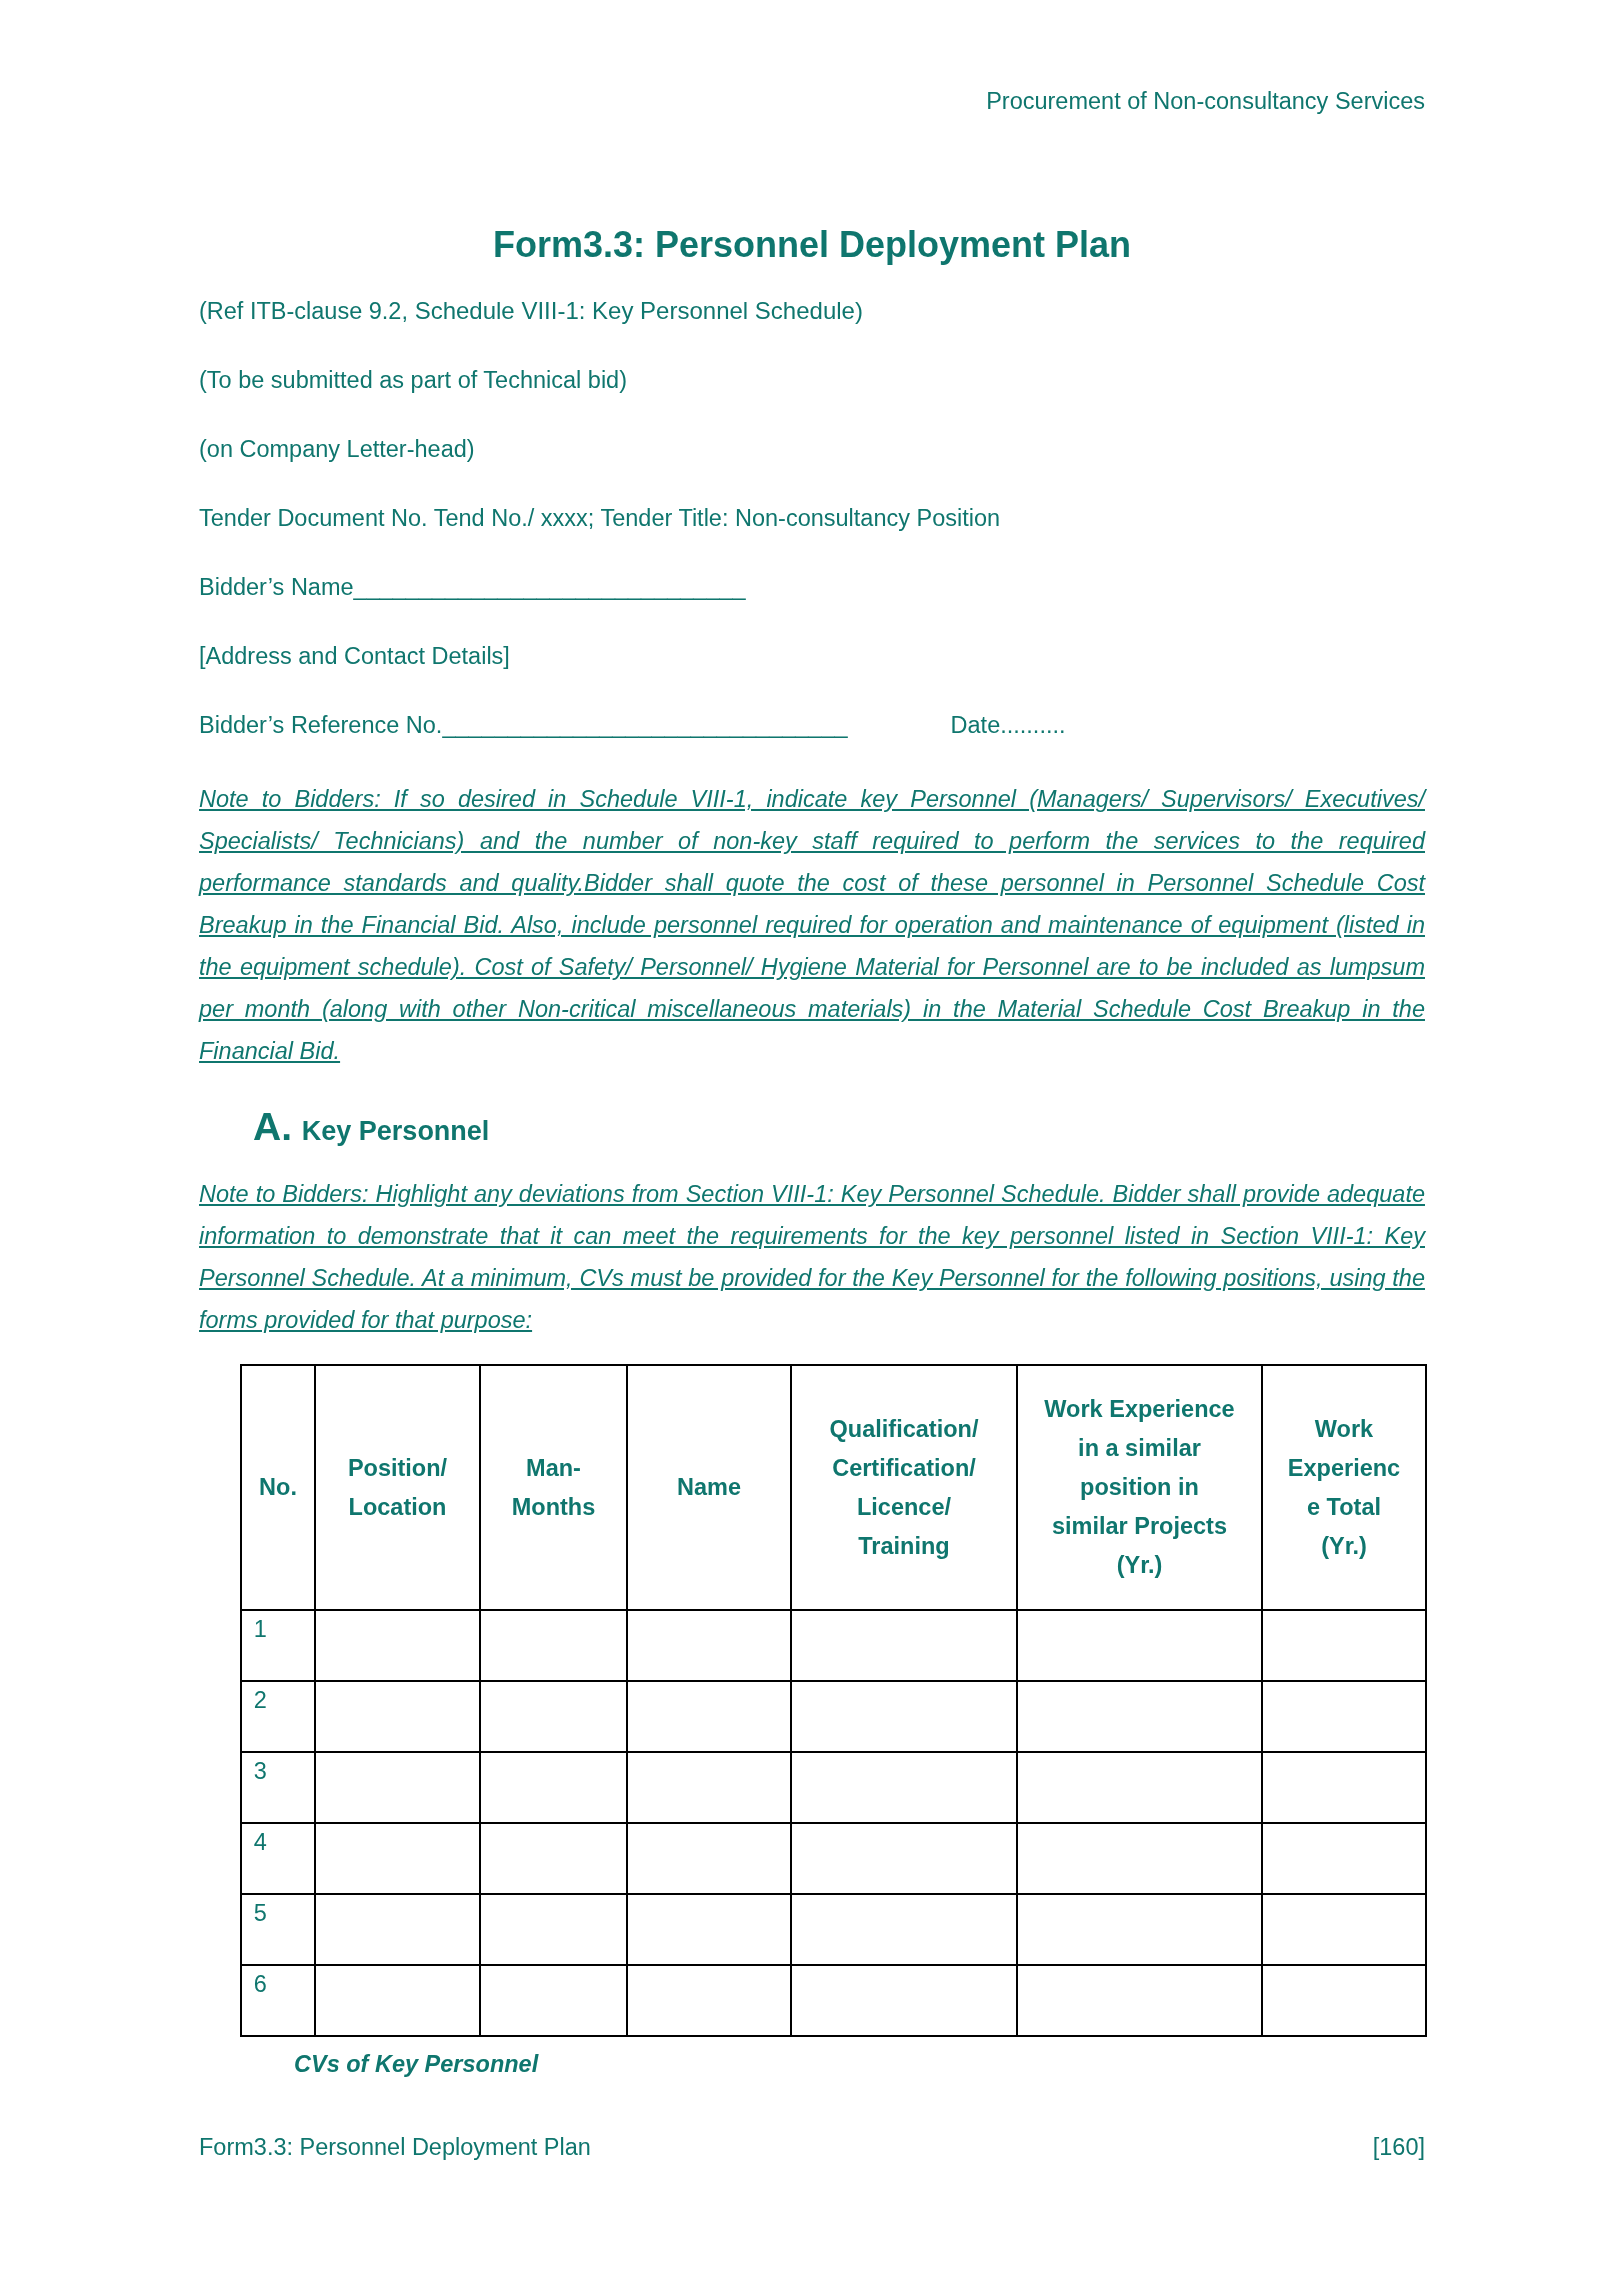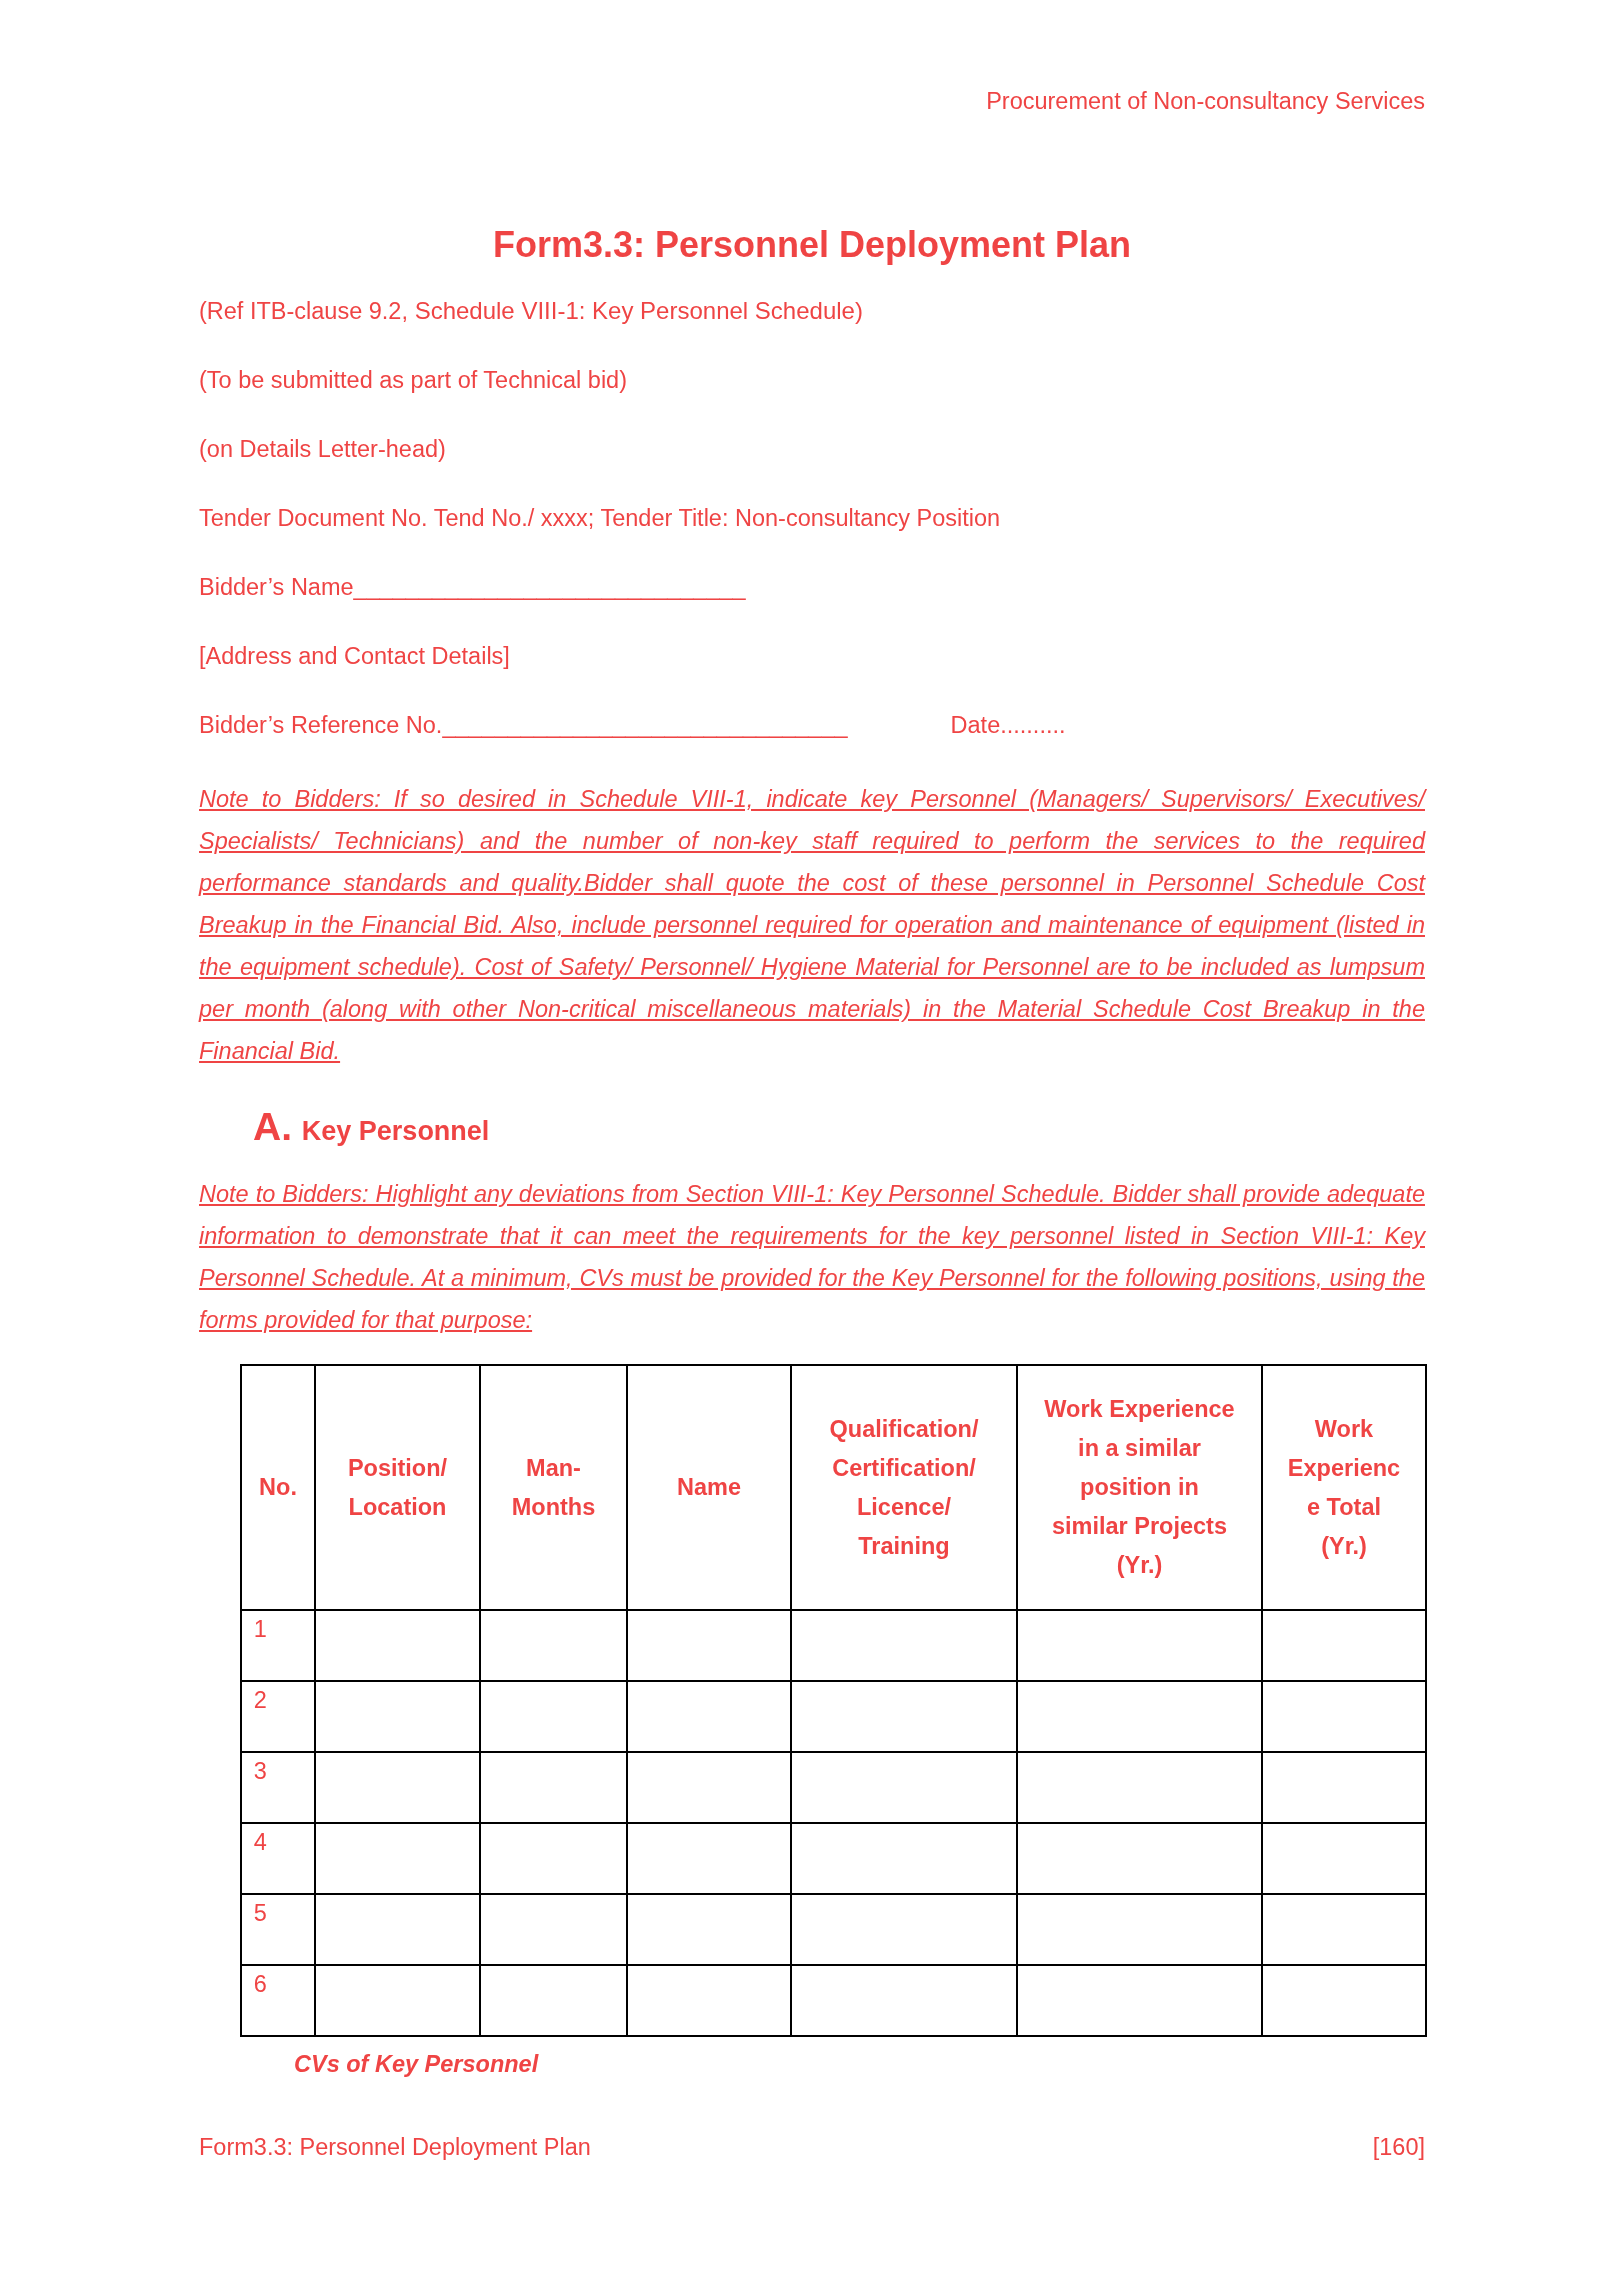--- a/index.html
+++ b/index.html
@@ -3,21 +3,21 @@
 <meta charset="utf-8">
 <style>
   html, body { margin: 0; padding: 0; background: #ffffff; }
   * { box-sizing: border-box; }
 
   .page {
     position: relative;
     width: 1621px;
     height: 2293px;
     background: #ffffff;
-    color: #ef4444;
+    color: #0f766e;
     font-family: "Liberation Sans", sans-serif;
     overflow: hidden;
   }
   .content { padding: 88px 196px 0 199px; }
 
   .header-line {
     text-align: right;
     font-size: 23.5px;
     line-height: 27.4px;
   }
@@ -111,21 +111,21 @@
     <div class="header-line">
       <span>Procurement of Non-consultancy Services</span>
     </div>
 
     <h1 class="doc-title">Form3.3: Personnel Deployment Plan</h1>
 
     <p class="para first-para"><span>(Ref ITB-clause 9.2,</span><span class="small-text"> Schedule VIII-1: Key Personnel Schedule)</span></p>
 
     <p class="para">(To be submitted as part of Technical bid)</p>
 
-    <p class="para">(on Details Letter-head)</p>
+    <p class="para">(on Company Letter-head)</p>
 
     <p class="para">Tender Document No. Tend No./ xxxx; Tender Title: Non-consultancy Position</p>
 
     <p class="para">Bidder’s Name______________________________</p>
 
     <p class="para">[Address and Contact Details]</p>
 
     <p class="para"><span>Bidder’s Reference No._______________________________</span><span class="date-label">Date..........</span></p>
 
     <p class="note note-1">Note to Bidders: If so desired in Schedule VIII-1, indicate key Personnel (Managers/ Supervisors/ Executives/ Specialists/ Technicians) and the number of non-key staff required to perform the services to the required performance standards and quality.Bidder shall quote the cost of these personnel in Personnel Schedule Cost Breakup in the Financial Bid. Also, include personnel required for operation and maintenance of equipment (listed in the equipment schedule). Cost of Safety/ Personnel/ Hygiene Material for Personnel are to be included as lumpsum per month (along with other Non-critical miscellaneous materials) in the Material Schedule Cost Breakup in the Financial Bid.</p>

